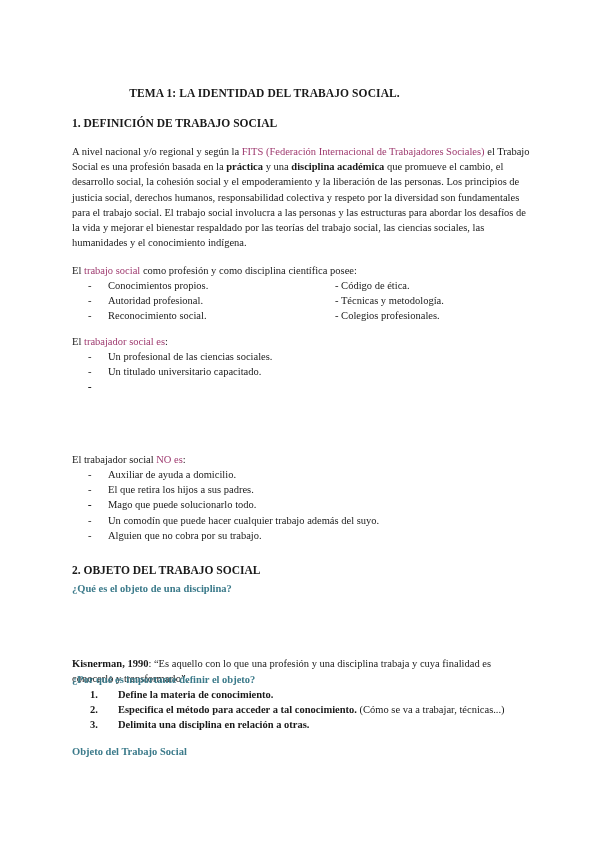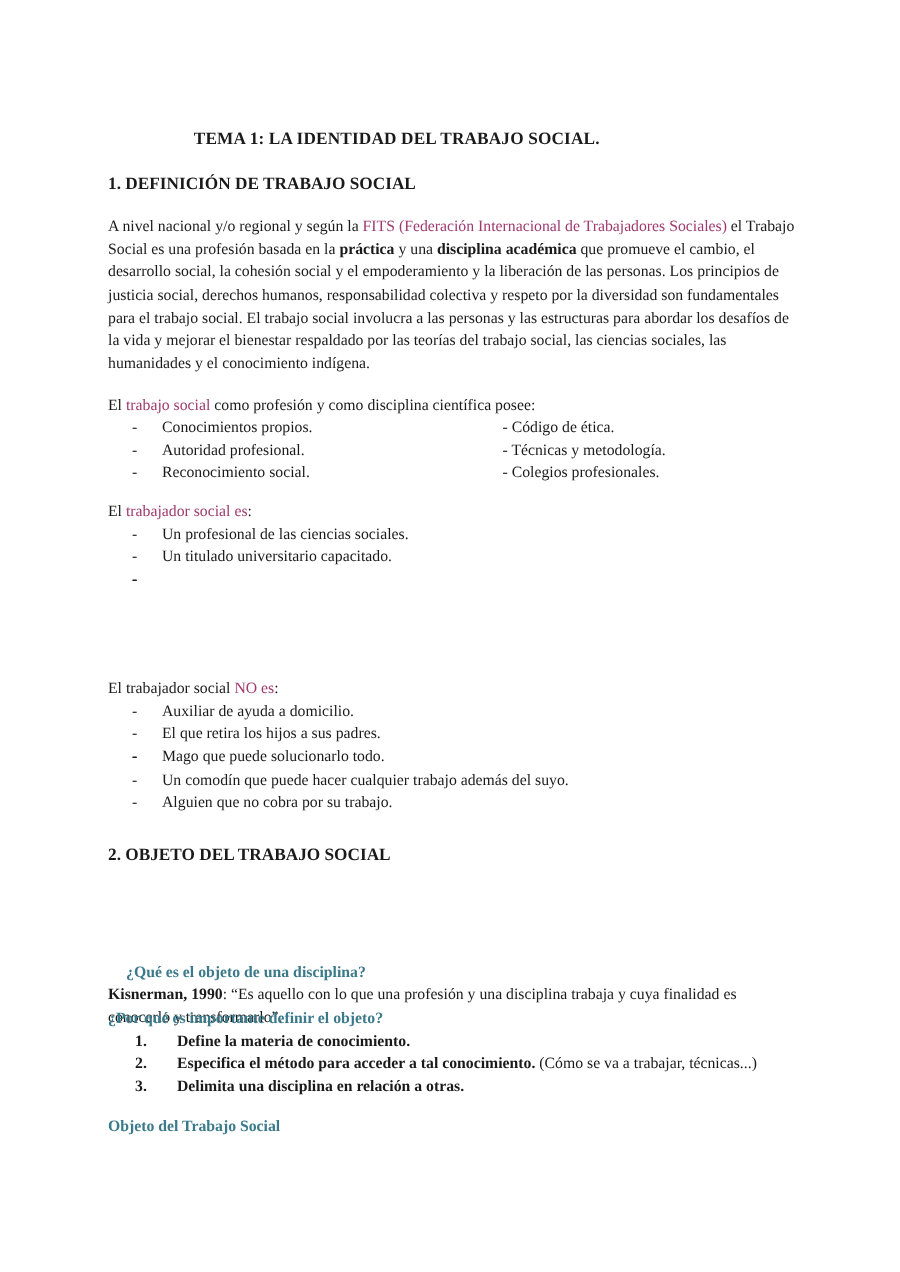--- a/index.html
+++ b/index.html
@@ -72,21 +72,21 @@
   <div class="li"><span class="dash">-</span><span>Auxiliar de ayuda a domicilio.</span></div>
   <div class="li"><span class="dash">-</span><span>El que retira los hijos a sus padres.</span></div>
   <div class="li"><span class="dash">-</span></div>
   <div class="li"><span class="dash">-</span><span>Mago que puede solucionarlo todo.</span></div>
   <div class="li"><span class="dash">-</span><span>Un comodín que puede hacer cualquier trabajo además del suyo.</span></div>
   <div class="li"><span class="dash">-</span><span>Alguien que no cobra por su trabajo.</span></div>
 </div>
 
 <div class="h1" style="top:564px;">2. OBJETO DEL TRABAJO SOCIAL</div>
 
-<div class="para teal" style="top:641px;margin-left:12px;">¿Qué es el objeto de una disciplina?</div>
+<div class="para teal" style="top:581px;">¿Qué es el objeto de una disciplina?</div>
 <div class="para" style="top:628px;margin-top:28px;">
   <b>Kisnerman, 1990</b><span>: “Es aquello con lo que una profesión y una disciplina trabaja y cuya finalidad es conocerlo y transformarlo”.</span>
 </div>
 
 <div class="para teal" style="top:672px;">¿Por qué es importante definir el objeto?</div>
 <div class="olist" style="top:687px;">
   <div class="oli"><span class="num">1.</span><b>Define la materia de conocimiento.</b><span></span></div>
   <div class="oli"><span class="num">2.</span><b>Especifica el método para acceder a tal conocimiento.</b><span> (Cómo se va a trabajar, técnicas...)</span></div>
   <div class="oli"><span class="num">3.</span><b>Delimita una disciplina en relación a otras.</b><span></span></div>
 </div>

